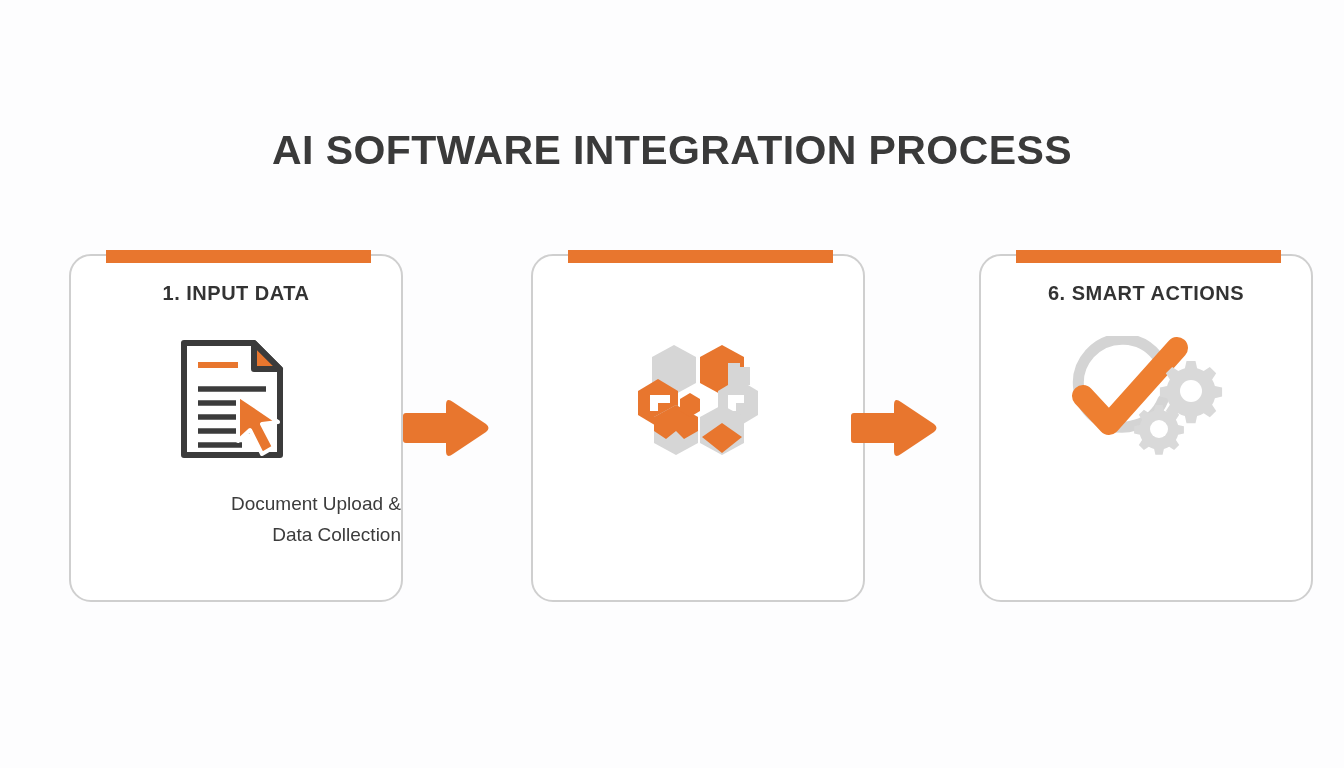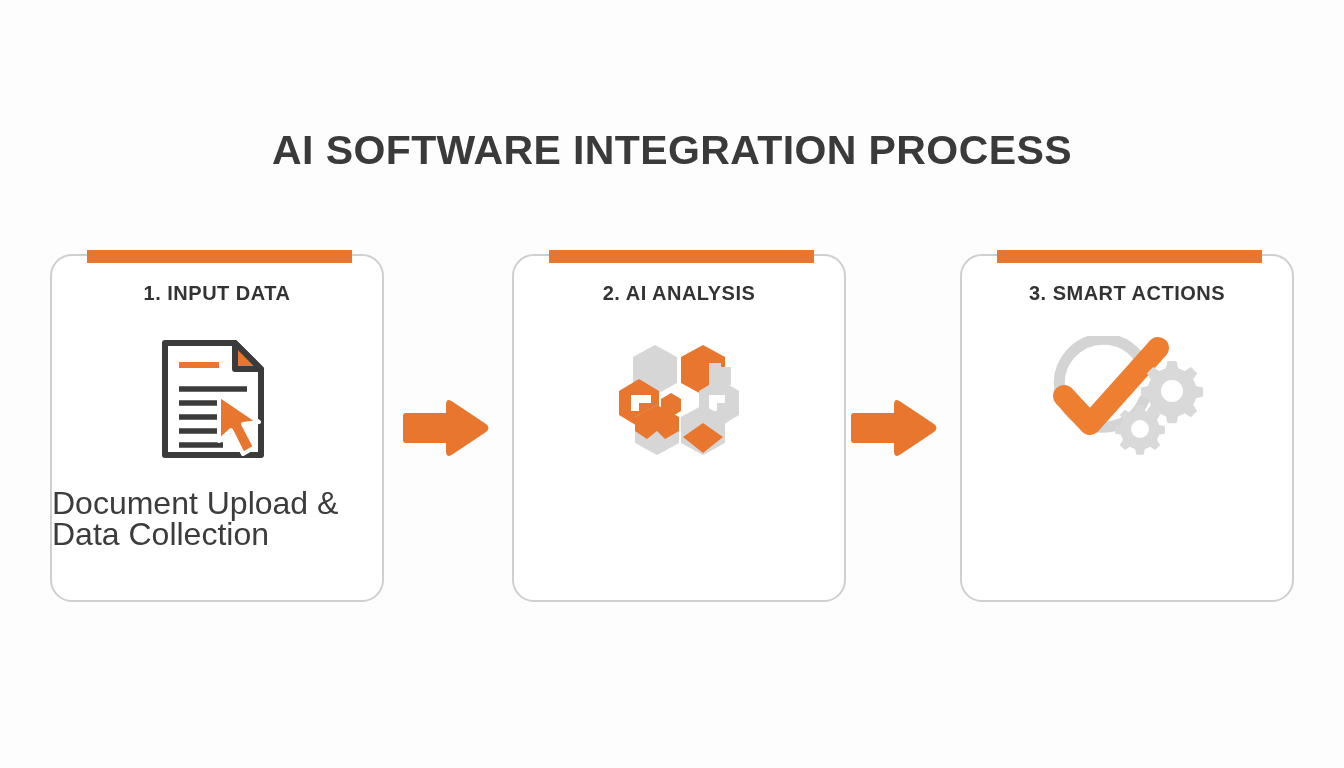--- a/index.html
+++ b/index.html
@@ -38,20 +38,21 @@
 
   .card {
     position: absolute;
     top: 2px;
     width: 334px;
     height: 348px;
     border: 2px solid #cfcfcf;
     border-radius: 22px;
     background: #ffffff;
     box-sizing: border-box;
+    margin-left: 19px;
   }
   .card.c1 { left: 0px; }
   .card.c2 { left: 462px; }
   .card.c3 { left: 910px; }
 
   .card-topbar {
     position: absolute;
     top: -6px;
     left: 35px;
     width: 265px;
@@ -80,22 +81,22 @@
     display: flex;
     align-items: center;
     justify-content: center;
   }
 
   .card-desc {
     position: absolute;
     top: 232px;
     left: 0;
     width: 100%;
-    text-align: left;
-    font-size: 32px;
+    text-align: right;
+    font-size: 19px;
     line-height: 31px;
     color: #3c3c3c;
     white-space: pre-line;
   }
 
   .arrow {
     position: absolute;
     top: 143px;
     width: 94px;
     height: 66px;
@@ -136,21 +137,20 @@
   </div>
 
   <div class="arrow a1">
     <svg width="94" height="66" viewBox="0 0 94 66" aria-hidden="true">
       <path d="M5 21 Q5 18 8 18 H48 V10 Q48 2 55 7 L88 29 Q93 33 88 37 L55 59 Q48 64 48 56 V48 H8 Q5 48 5 45 Z" fill="#e8762e"></path>
     </svg>
   </div>
 
   <div class="card c2">
     <div class="card-topbar"></div>
-    <div class="card-title">2. AI ANALYSIS</div>
     <div class="card-icon">
       <svg width="132" height="132" viewBox="0 0 132 132" aria-hidden="true">
         <g>
 
           <path d="M42 12 L64 24 L64 50 L42 62 L20 50 L20 24 Z" fill="#d6d6d6"></path>
 
           <path d="M90 12 L112 24 L112 50 L90 62 L68 50 L68 24 Z" fill="#e8762e"></path>
           <path d="M96 30 L108 30 L108 66 L96 66 Z" fill="#d6d6d6"></path>
           <path d="M100 34 L118 34 L118 52 L100 52 Z" fill="#d6d6d6"></path>
 
@@ -173,21 +173,21 @@
   </div>
 
   <div class="arrow a2">
     <svg width="94" height="66" viewBox="0 0 94 66" aria-hidden="true">
       <path d="M5 21 Q5 18 8 18 H48 V10 Q48 2 55 7 L88 29 Q93 33 88 37 L55 59 Q48 64 48 56 V48 H8 Q5 48 5 45 Z" fill="#e8762e"></path>
     </svg>
   </div>
 
   <div class="card c3">
     <div class="card-topbar"></div>
-    <div class="card-title">3. SMART ACTIONS</div>
+    <div class="card-title">6. SMART ACTIONS</div>
     <div class="card-icon">
       <svg width="170" height="126" viewBox="0 0 170 126" aria-hidden="true">
 
         <path d="M96 20 A44 44 0 1 0 102 64" fill="none" stroke="#d4d4d4" stroke-width="11" stroke-linecap="round"></path>
 
         <path d="M22 60 L48 88 L116 12" fill="none" stroke="#ee7f31" stroke-width="22" stroke-linecap="round" stroke-linejoin="round"></path>
 
         <g fill="#d9d9d9" transform="translate(130,55)">
           <path d="M-4.5,-30 h9 l1.6,7.2 a23,23 0 0 1 6.6,2.8 l6.1,-4.1 l6.4,6.4 l-4.1,6.1 a23,23 0 0 1 2.8,6.6 l7.2,1.6 v9 l-7.2,1.6 a23,23 0 0 1 -2.8,6.6 l4.1,6.1 l-6.4,6.4 l-6.1,-4.1 a23,23 0 0 1 -6.6,2.8 l-1.6,7.2 h-9 l-1.6,-7.2 a23,23 0 0 1 -6.6,-2.8 l-6.1,4.1 l-6.4,-6.4 l4.1,-6.1 a23,23 0 0 1 -2.8,-6.6 l-7.2,-1.6 v-9 l7.2,-1.6 a23,23 0 0 1 2.8,-6.6 l-4.1,-6.1 l6.4,-6.4 l6.1,4.1 a23,23 0 0 1 6.6,-2.8 Z"></path>
           <circle cx="0" cy="0" r="11" fill="#ffffff"></circle>

